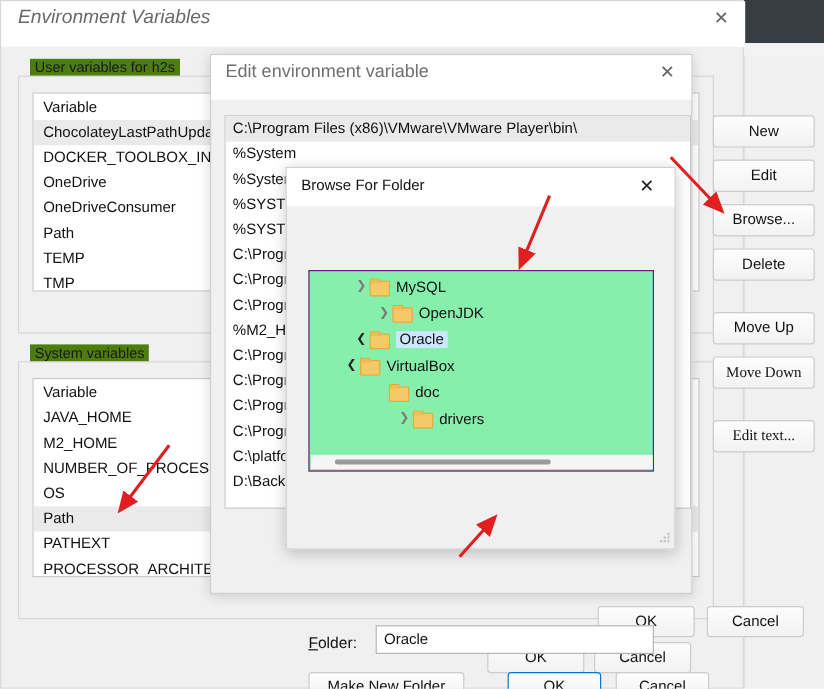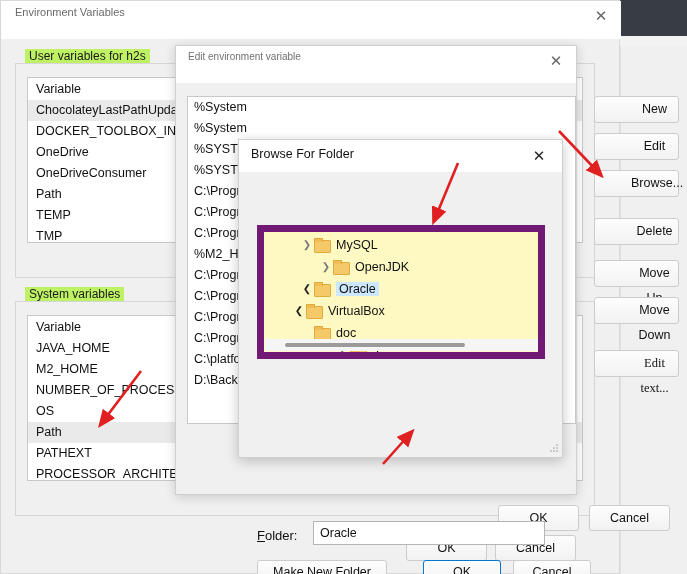--- a/index.html
+++ b/index.html
@@ -11,57 +11,57 @@
   .abs{position:absolute;}
 
   
   #dark-patch{left:620px;top:0;width:67px;height:36px;background:#373d43;}
   #dark-patch2{left:620px;top:36px;width:67px;height:10px;background:#f3f3f3;}
   #right-strip{left:620px;top:46px;width:67px;height:528px;background:#f0f0f0;border-left:1px solid #e2e2e2;}
 
   
   #env-window{left:0;top:0;width:620px;height:574px;background:#f0f0f0;border:1px solid #d8d8d8;box-sizing:border-box;}
   #env-titlebar{left:0;top:0;width:620px;height:38px;background:#ffffff;}
-  #env-title{left:14px;top:5px;color:#6a6a6a;font-size:11px;}
+  #env-title{left:14px;top:5px;color:#6a6a6a;font-size:16px;font-style:italic;}
   #env-close{left:586px;top:3px;width:28px;height:24px;color:#666;font-size:15px;text-align:center;line-height:24px;cursor:default;}
 
   
   .groupbox{border:1px solid #d6d6d6;box-sizing:border-box;background:transparent;}
-  .group-legend{position:absolute;background:#bef264;padding:0 4px;font-size:12px;color:#1a1a1a;}
+  .group-legend{position:absolute;background:#4d7c0f;padding:0 4px;font-size:12px;color:#1a1a1a;}
 
   
   .listbox{background:#fff;border:1px solid #c8c8c8;box-sizing:border-box;overflow:hidden;}
   .lrow{height:21px;line-height:21px;padding-left:8px;font-size:12.5px;color:#111;white-space:nowrap;overflow:hidden;}
   .lrow.sel{background:#eaeaea;}
   .lhead{height:22px;line-height:22px;padding-left:8px;font-size:12.5px;color:#111;}
 
   
   #edit-dlg{left:175px;top:45px;width:402px;height:450px;background:#f0f0f0;
       border:1px solid #cfcfcf;box-sizing:border-box;box-shadow:0 2px 10px rgba(0,0,0,.16);}
   #edit-titlebar{left:0;top:0;width:400px;height:37px;background:#ffffff;}
-  #edit-title{left:12px;top:5px;color:#707070;font-size:10px;}
+  #edit-title{left:12px;top:5px;color:#707070;font-size:15px;}
   #edit-close{left:366px;top:3px;width:28px;height:24px;color:#666;font-size:15px;text-align:center;line-height:24px;}
   #path-list{left:11px;top:50px;width:389px;height:328px;}
   #path-list .lrow{padding-left:6px;}
   .btn{
     background:linear-gradient(#fdfdfd,#f2f2f2);
     border:1px solid #cccccc;border-radius:3px;
     font-size:12.5px;color:#111;text-align:center;
     box-sizing:border-box;cursor:default;font-family:"Liberation Sans",sans-serif;
   }
   .btn.def{border:1px solid #0078d4;box-shadow:inset 0 0 0 1px #ffffff;}
-  #edit-side .btn{left:0;width:85px;height:27px;line-height:25px;position:absolute;padding-left:36px;}
+  #edit-side .btn{left:0;width:85px;height:27px;line-height:25px;position:absolute;}
 
   
   #browse-dlg{left:238px;top:139px;width:325px;height:319px;background:#f0f0f0;
      border:1px solid #d0d0d0;box-sizing:border-box;box-shadow:0 3px 12px rgba(0,0,0,.22);}
   #browse-titlebar{left:0;top:0;width:323px;height:32px;background:#ffffff;}
   #browse-title{left:12px;top:7px;font-size:12.5px;color:#111;}
   #browse-close{left:286px;top:4px;width:28px;height:24px;color:#222;font-size:15px;text-align:center;line-height:24px;}
-  #tree{left:18px;top:85px;width:288px;height:134px;background:#fef9c3;border:7px solid #701a75;box-sizing:border-box;overflow:hidden;}
+  #tree{left:18px;top:85px;width:288px;height:168px;background:#86efac;border:1px solid #701a75;box-sizing:border-box;overflow:hidden;}
   .tnode{height:22px;line-height:22px;white-space:nowrap;font-size:12.5px;color:#111;}
   .tnode .chev{display:inline-block;width:14px;color:#7a7a7a;font-size:10px;text-align:center;vertical-align:top;line-height:22px;}
   .tnode .chev.open{color:#222;}
   .folder{display:inline-block;width:16px;height:13px;position:relative;vertical-align:-2px;margin-right:6px;}
   .folder:before{content:"";position:absolute;left:0;top:2px;width:15px;height:11px;background:#f5c868;
      border:1px solid #e2ab3e;border-radius:1px;}
   .folder:after{content:"";position:absolute;left:0;top:0px;width:7px;height:3px;background:#f0bd55;
      border:1px solid #e2ab3e;border-bottom:0;border-radius:1px 1px 0 0;}
   .tnode .nm{vertical-align:top;}
   .tnode .nm.sel{background:#cce8ff;padding:0 3px;}
@@ -128,20 +128,21 @@
   <div class="abs btn" id="env-ok">OK</div>
   <div class="abs btn" id="env-cancel">Cancel</div>
 </div>
 
 <div class="abs" id="edit-dlg">
   <div class="abs" id="edit-titlebar"></div>
   <div class="abs" id="edit-title">Edit environment variable</div>
   <div class="abs" id="edit-close">✕</div>
 
   <div class="abs listbox" id="path-list">
+    <div class="lrow sel">C:\Program Files (x86)\VMware\VMware Player\bin\</div>
     <div class="lrow">%System</div>
     <div class="lrow">%System</div>
     <div class="lrow">%SYSTEM</div>
     <div class="lrow">%SYSTEM</div>
     <div class="lrow">C:\Progr</div>
     <div class="lrow">C:\Progr</div>
     <div class="lrow">C:\Progr</div>
     <div class="lrow">%M2_HO</div>
     <div class="lrow">C:\Progr</div>
     <div class="lrow">C:\Progr</div>
@@ -149,23 +150,23 @@
     <div class="lrow">C:\Progr</div>
     <div class="lrow">C:\platfo</div>
     <div class="lrow">D:\Backu</div>
   </div>
 </div>
 
 <div class="abs" id="edit-side" style="left:594px;top:96px;width:86px;height:290px;">
   <div class="btn" style="top:0px;">New</div>
   <div class="btn" style="top:37px;">Edit</div>
   <div class="btn" style="top:74px;">Browse...</div>
-  <div class="btn" style="top:122px;">Delete</div>
+  <div class="btn" style="top:111px;">Delete</div>
   <div class="btn" style="top:164px;">Move Up</div>
-  <div class="btn" style="top:201px;">Move Down</div>
+  <div class="btn" style="top:201px;font-family:Liberation Serif, serif;">Move Down</div>
   <div class="btn" style="top:254px;font-family:Liberation Serif, serif;">Edit text...</div>
 </div>
 
 <div class="abs btn" id="edit-ok">OK</div>
 <div class="abs btn" id="edit-cancel">Cancel</div>
 
 <div class="abs" id="browse-dlg">
   <div class="abs" id="browse-titlebar"></div>
   <div class="abs" id="browse-title">Browse For Folder</div>
   <div class="abs" id="browse-close">✕</div>
@@ -177,21 +178,21 @@
       </div>
       <div class="tnode" style="padding-left:55px;">
         <span class="chev">❯</span><span class="folder"></span><span class="nm">OpenJDK</span>
       </div>
       <div class="tnode" style="padding-left:36px;">
         <span class="chev open">❮</span><span class="folder"></span><span class="nm sel">Oracle</span>
       </div>
       <div class="tnode" style="padding-left:28px;">
         <span class="chev open">❮</span><span class="folder"></span><span class="nm">VirtualBox</span>
       </div>
-      <div class="tnode" style="padding-left:36px;">
+      <div class="tnode" style="padding-left:52px;">
         <span class="chev">&nbsp;</span><span class="folder"></span><span class="nm">doc</span>
       </div>
       <div class="tnode" style="padding-left:72px;">
         <span class="chev">❯</span><span class="folder"></span><span class="nm">drivers</span>
       </div>
 
     </div>
 
     <div id="tree-hscroll">
       <div id="tree-hthumb"></div>

